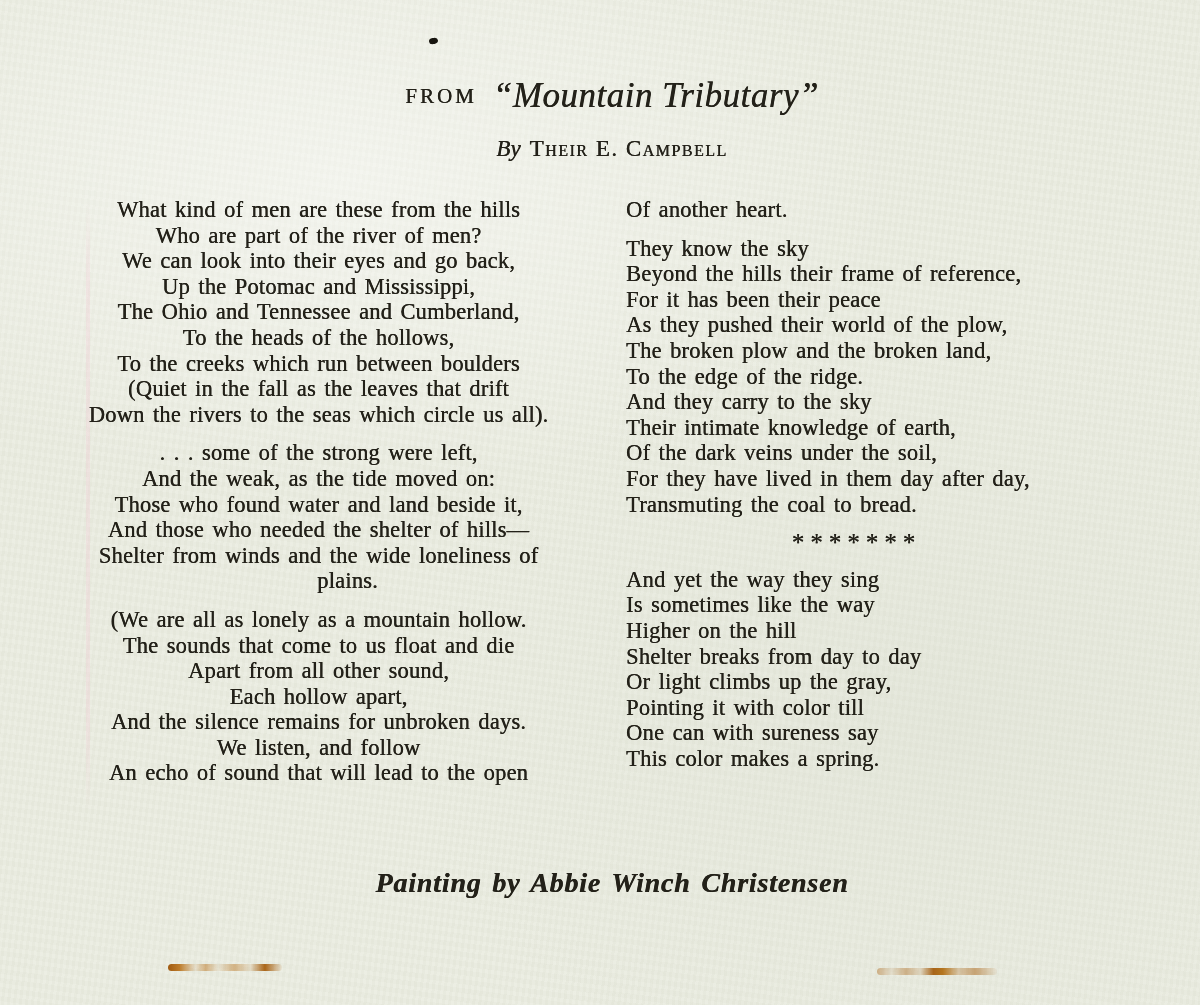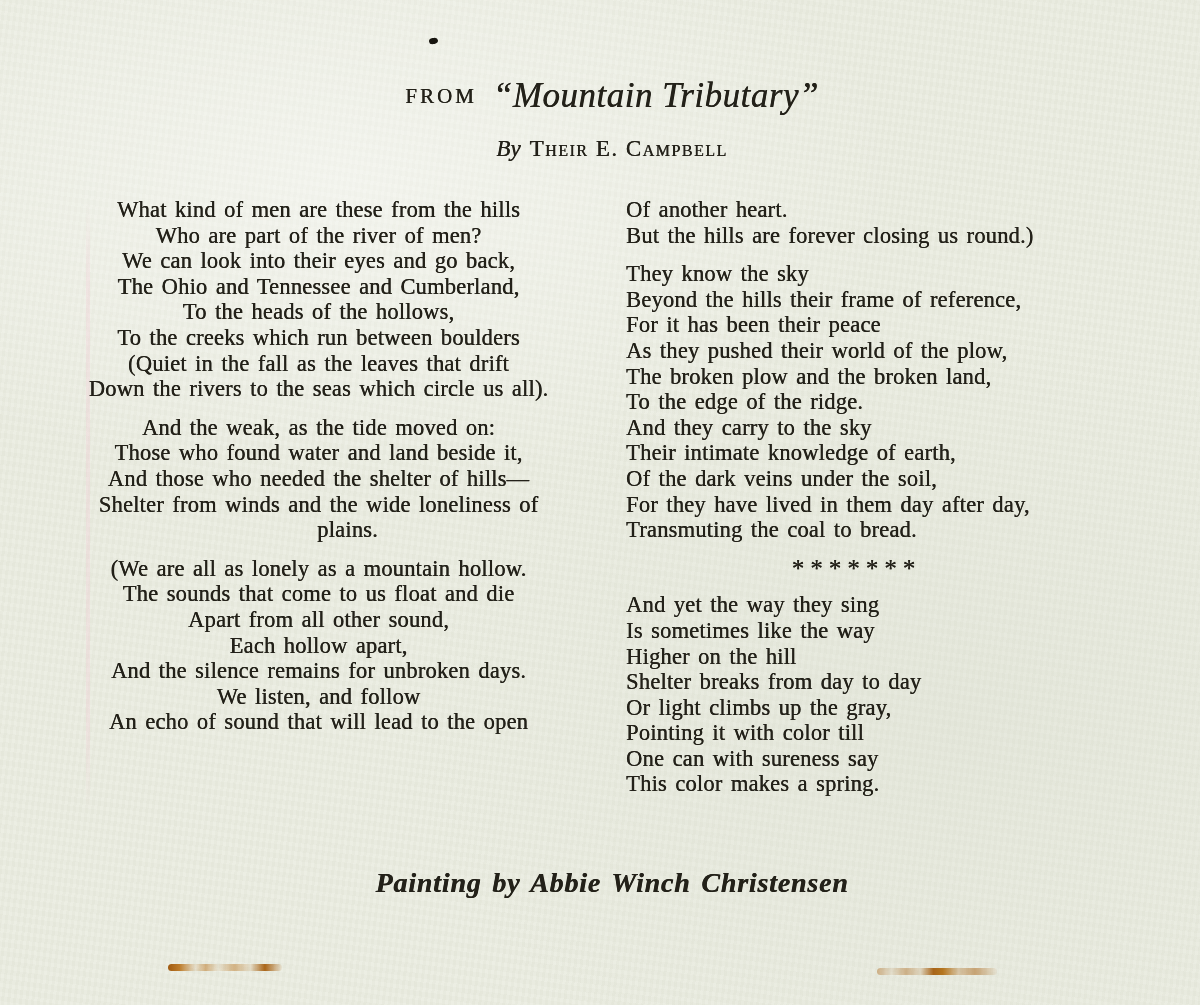--- a/index.html
+++ b/index.html
@@ -155,47 +155,48 @@
     <div class="byline">
       <span class="by-label">By</span><span class="author-name">Their E. Campbell</span>
     </div>
   </div>
 
   <div class="col col-left" id="col-left">
       <div class="stanza">
         <div class="line">What kind of men are these from the hills</div>
         <div class="line">Who are part of the river of men?</div>
         <div class="line">We can look into their eyes and go back,</div>
+        <div class="line">Up the Potomac and Mississippi,</div>
         <div class="line">The Ohio and Tennessee and Cumberland,</div>
         <div class="line">To the heads of the hollows,</div>
         <div class="line">To the creeks which run between boulders</div>
         <div class="line">(Quiet in the fall as the leaves that drift</div>
         <div class="line">Down the rivers to the seas which circle us all).</div>
       </div>
       <div class="stanza">
+        <div class="line">. . . some of the strong were left,</div>
         <div class="line">And the weak, as the tide moved on:</div>
         <div class="line">Those who found water and land beside it,</div>
         <div class="line">And those who needed the shelter of hills—</div>
         <div class="line">Shelter from winds and the wide loneliness of</div>
         <div class="line indent">plains.</div>
       </div>
       <div class="stanza">
         <div class="line">(We are all as lonely as a mountain hollow.</div>
         <div class="line">The sounds that come to us float and die</div>
         <div class="line">Apart from all other sound,</div>
         <div class="line">Each hollow apart,</div>
         <div class="line">And the silence remains for unbroken days.</div>
         <div class="line">We listen, and follow</div>
         <div class="line">An echo of sound that will lead to the open</div>
       </div>
     </div>
   <div class="col col-right" id="col-right">
       <div class="stanza">
         <div class="line">Of another heart.</div>
-        <div class="line">But the hills are forever closing us round.)</div>
       </div>
       <div class="stanza">
         <div class="line">They know the sky</div>
         <div class="line">Beyond the hills their frame of reference,</div>
         <div class="line">For it has been their peace</div>
         <div class="line">As they pushed their world of the plow,</div>
         <div class="line">The broken plow and the broken land,</div>
         <div class="line">To the edge of the ridge.</div>
         <div class="line">And they carry to the sky</div>
         <div class="line">Their intimate knowledge of earth,</div>

